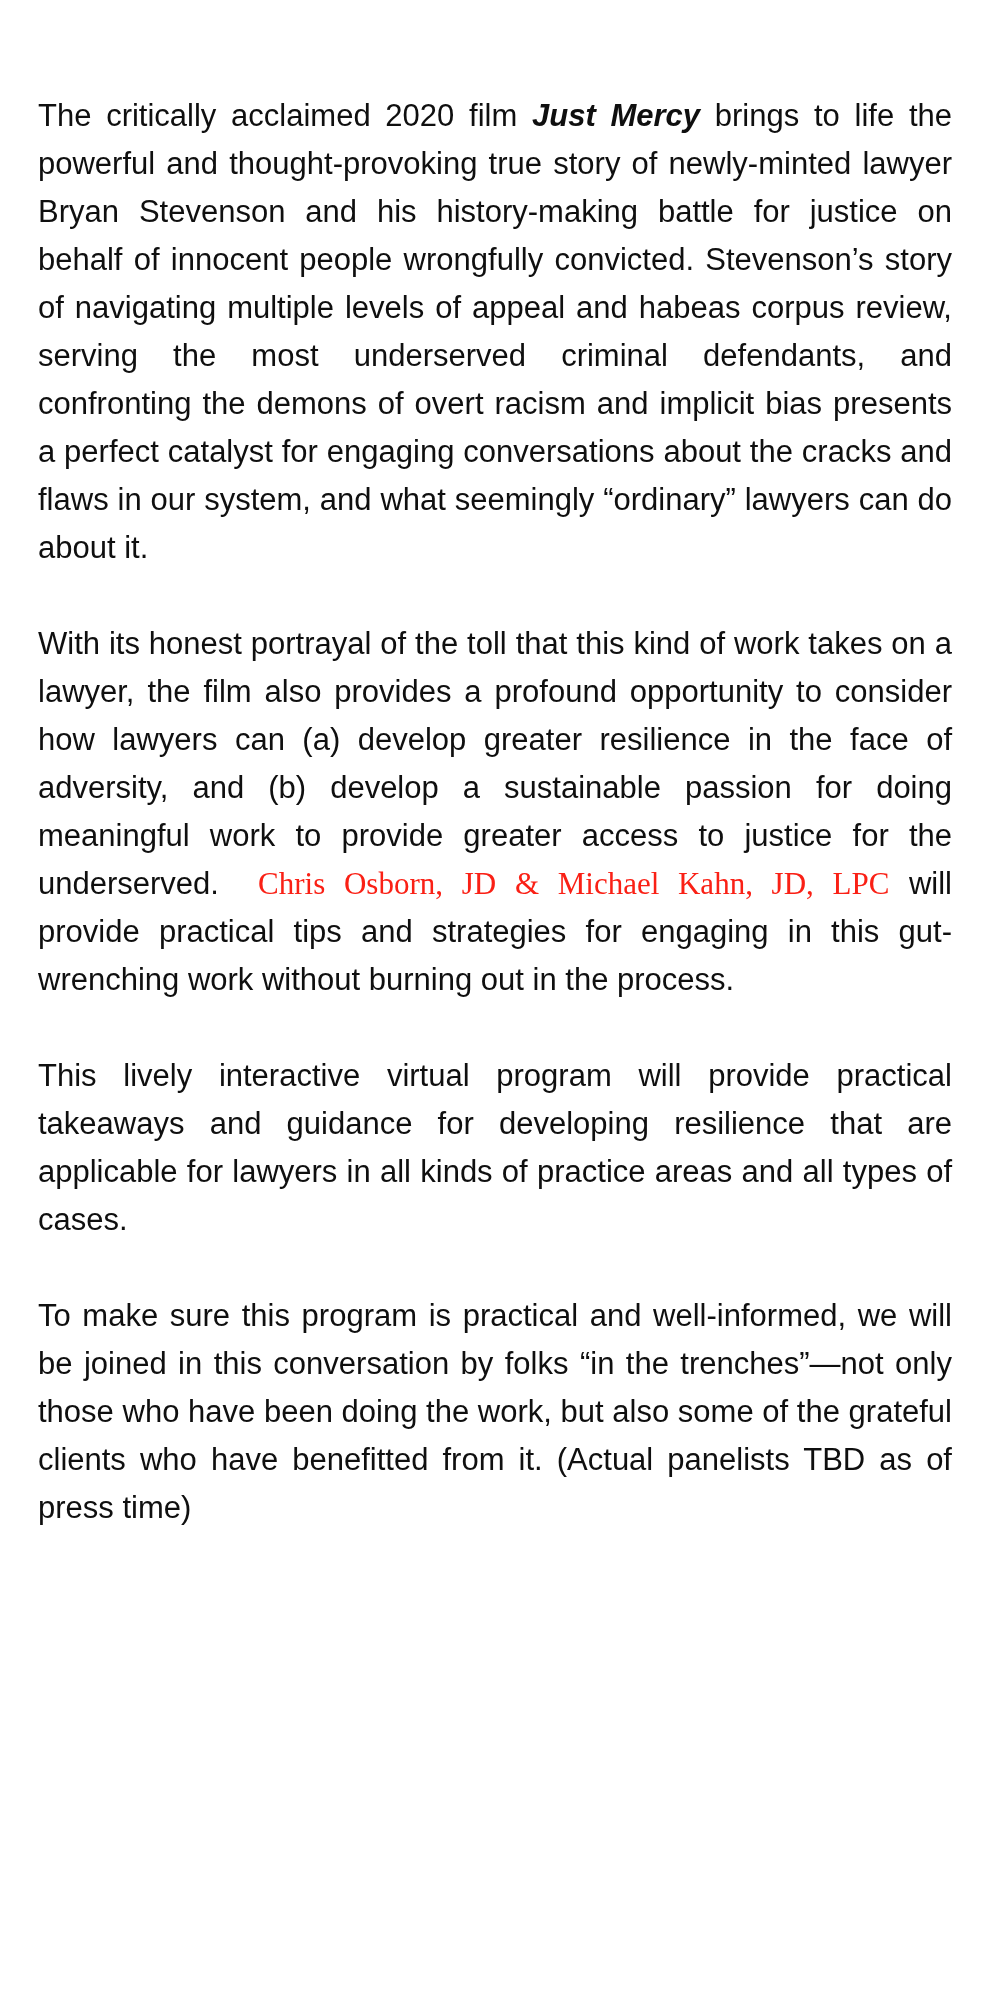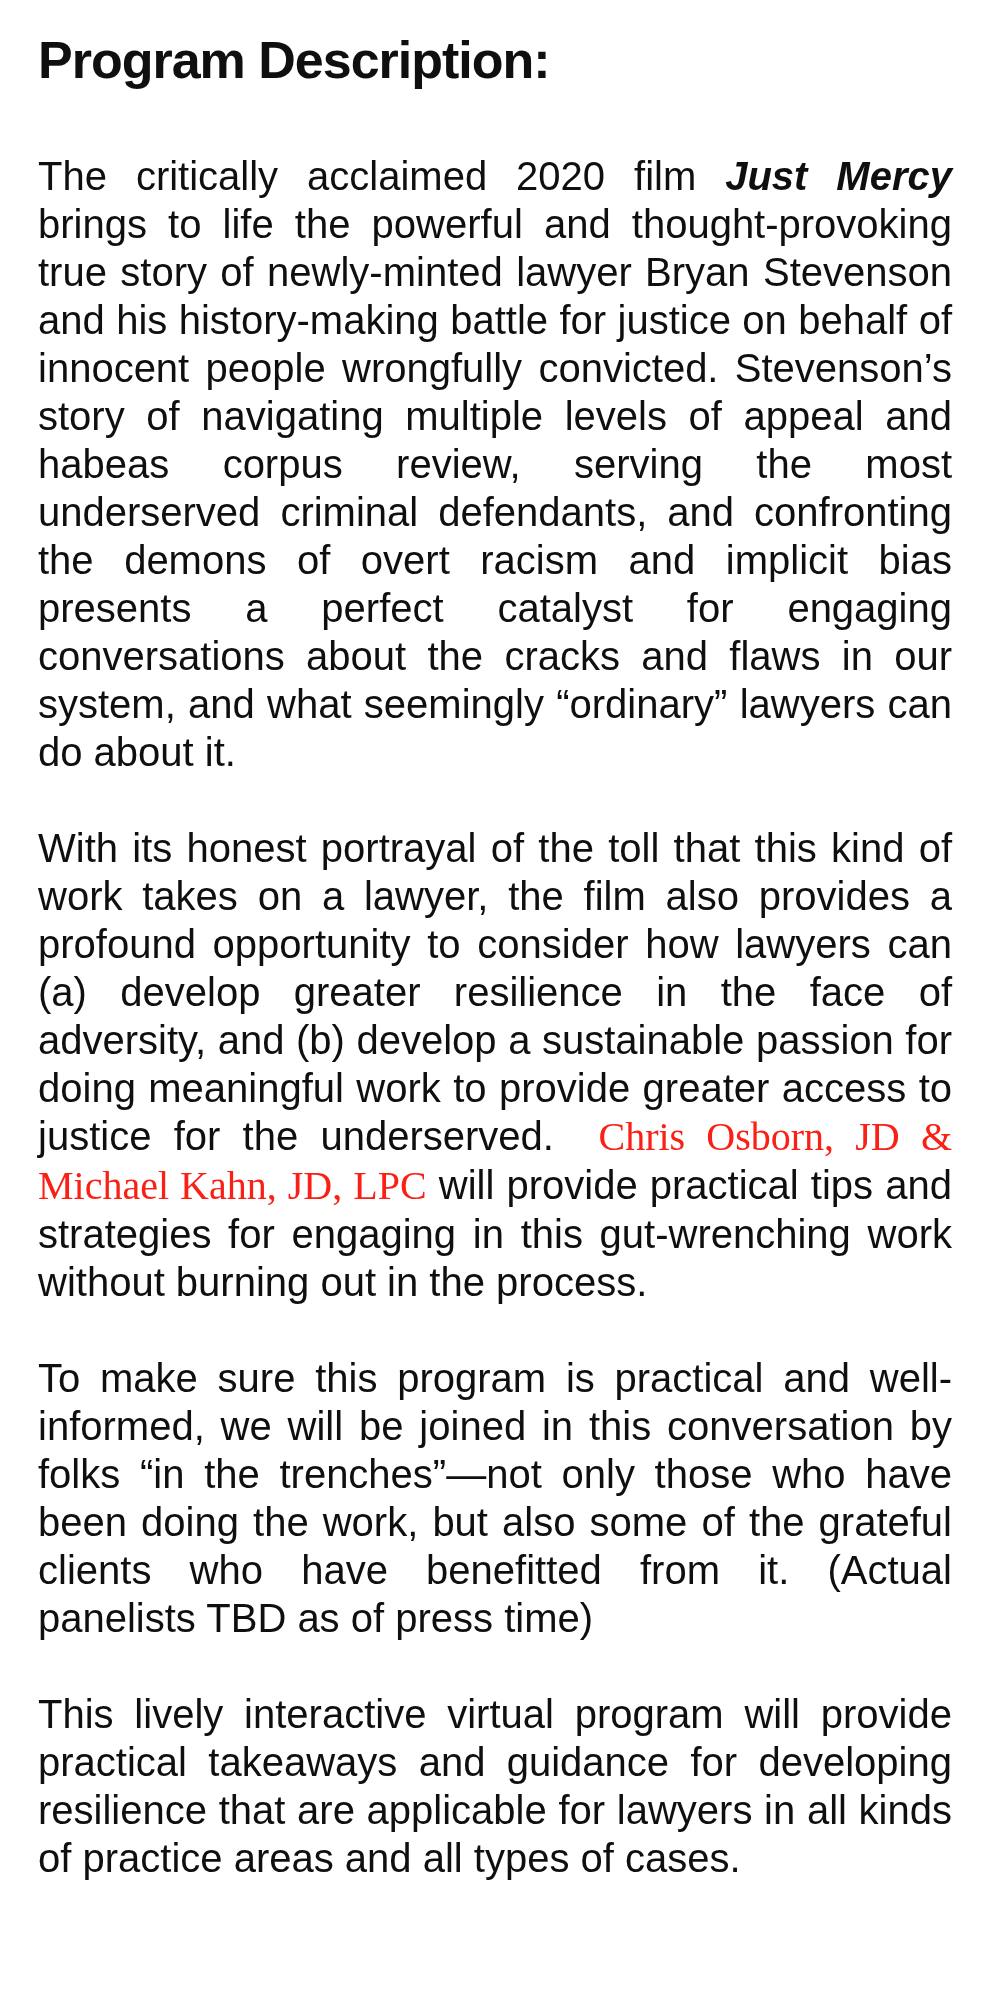--- a/index.html
+++ b/index.html
@@ -22,21 +22,21 @@
   .title {
     margin: 0;
     font-size: 52px;
     line-height: 60px;
     font-weight: bold;
     letter-spacing: -1px;
     color: var(--text, #0f0f0f);
   }
   .para {
     margin: 48px 16px 0 0;
-    font-size: 40px;
+    font-size: 31px;
     line-height: 48px;
     text-align: justify;
     text-justify: inter-word;
     color: var(--text, #0f0f0f);
   }
   .para.first {
     margin-top: 62px;
   }
   .em-bold-italic {
     font-weight: bold;
@@ -45,23 +45,22 @@
   .red {
     color: var(--accent-red, #fa2015);
     font-family: Liberation Serif, serif;
   }
 </style>
 </head>
 <body>
 
 <div class="page">
 
-  <h1 class="title">Program Description:</h1>
 
   <p class="para first"><span>The critically acclaimed 2020 film </span><span class="em-bold-italic">Just Mercy</span><span> brings to life the powerful and thought-provoking true story of newly-minted lawyer Bryan Stevenson and his history-making battle for justice on behalf of innocent people wrongfully convicted. Stevenson’s story of navigating multiple levels of appeal and habeas corpus review, serving the most underserved criminal defendants, and confronting the demons of overt racism and implicit bias presents a perfect catalyst for engaging conversations about the cracks and flaws in our system, and what seemingly “ordinary” lawyers can do about it.</span></p>
 
   <p class="para"><span>With its honest portrayal of the toll that this kind of work takes on a lawyer, the film also provides a profound opportunity to consider how lawyers can (a) develop greater resilience in the face of adversity, and (b) develop a sustainable passion for doing meaningful work to provide greater access to justice for the underserved.&nbsp; </span><span class="red">Chris Osborn, JD &amp; Michael Kahn, JD, LPC</span><span> will provide practical tips and strategies for engaging in this gut-wrenching work without burning out in the process.</span></p>
 
+  <p class="para"><span>This lively interactive virtual program will provide practical takeaways and guidance for developing resilience that are applicable for lawyers in all kinds of practice areas and all types of cases.</span></p>
+
   <p class="para"><span>To make sure this program is practical and well-informed, we will be joined in this conversation by folks “in the trenches”—not only those who have been doing the work, but also some of the grateful clients who have benefitted from it. (Actual panelists TBD as of press time)</span></p>
-
-  <p class="para"><span>This lively interactive virtual program will provide practical takeaways and guidance for developing resilience that are applicable for lawyers in all kinds of practice areas and all types of cases.</span></p>
 
 </div>
 
 </body></html>

